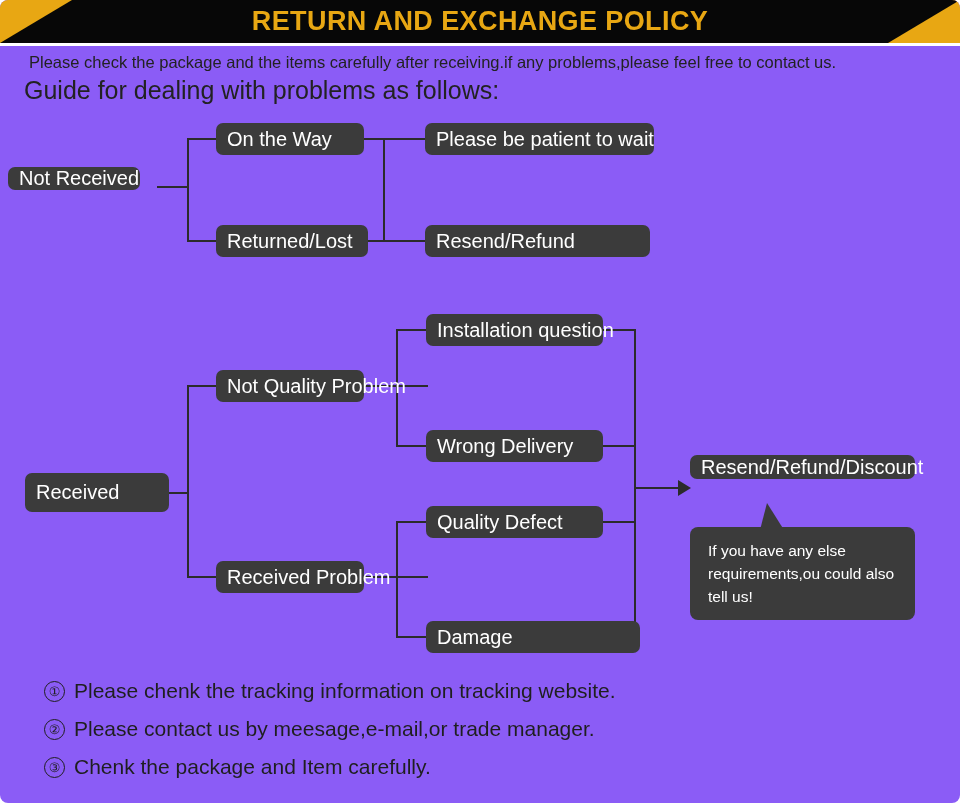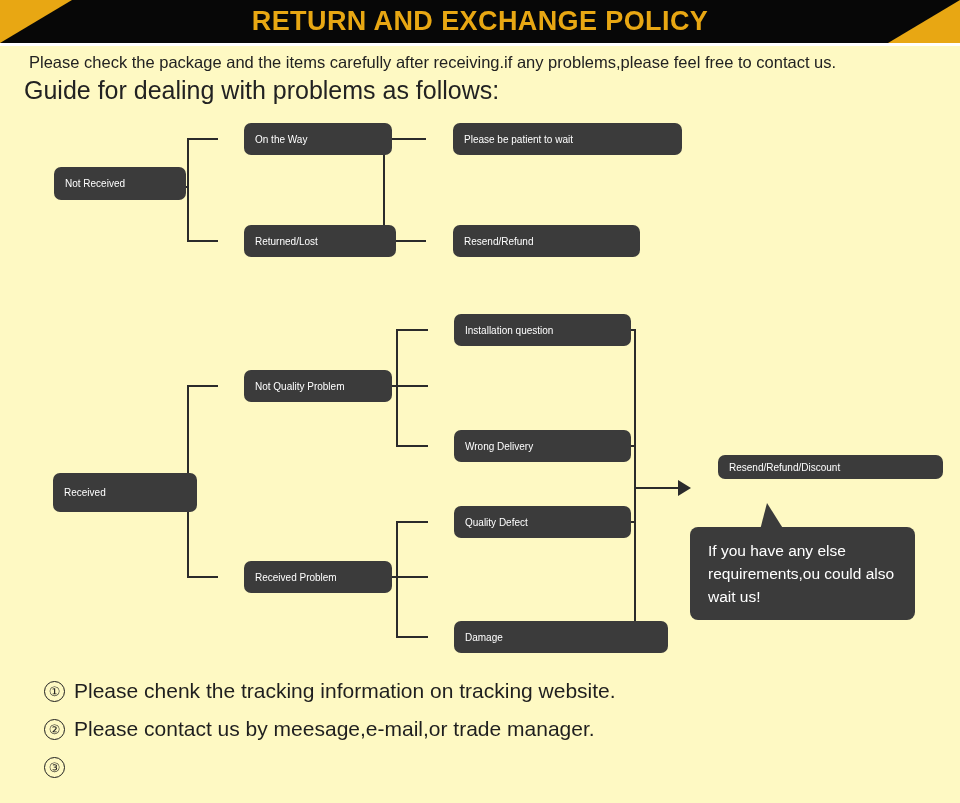--- a/index.html
+++ b/index.html
@@ -8,22 +8,23 @@
     background: #ffffff;
   }
   body {
     font-family: "Liberation Sans", sans-serif;
     color: #1a1a1a;
   }
   #page {
     position: relative;
     width: 960px;
     height: 803px;
-    background: #fef9c3;
+    background: #8b5cf6;
     overflow: hidden;
+    border-radius: 8px;
   }
 
   
   #banner {
     position: absolute;
     left: 0; top: 0;
     width: 960px;
     height: 43px;
     background: #E8A713;
     overflow: hidden;
@@ -71,28 +72,27 @@
     color: #222;
     white-space: nowrap;
   }
 
   
   .node {
     position: absolute;
     background: #3b3b3b;
     color: #ffffff;
     border-radius: 7px;
-    font-size: 10px;
+    font-size: 20px;
     display: flex;
     align-items: center;
     box-sizing: border-box;
     padding: 0 11px;
     z-index: 3;
     white-space: nowrap;
-    margin-left: 28px;
   }
 
   
   .ln {
     position: absolute;
     background: #2b2b2b;
     z-index: 1;
   }
   .ln.h { height: 2px; }
   .ln.v { width: 2px; }
@@ -169,29 +169,29 @@
     <div id="banner-black"></div>
     <div id="banner-title">RETURN AND EXCHANGE POLICY</div>
   </div>
   <div id="banner-underline"></div>
 
   <div id="intro-line">Please check the package and the items carefully after receiving.if any problems,please feel free to contact us.</div>
   <div id="guide-line">Guide for dealing with problems as follows:</div>
 
   <div>
 
-    <div class="node" style="left:26px; top:167px; width:132px; height:33px;">Not Received</div>
+    <div class="node" style="left:8px; top:167px; width:132px; height:23px;">Not Received</div>
 
     <div class="node" style="left:216px; top:123px; width:148px; height:32px;">On the Way</div>
 
     <div class="node" style="left:216px; top:225px; width:152px; height:32px;">Returned/Lost</div>
 
     <div class="node" style="left:425px; top:123px; width:229px; height:32px;text-align:center;">Please be patient to wait</div>
 
-    <div class="node" style="left:425px; top:225px; width:187px; height:32px;">Resend/Refund</div>
+    <div class="node" style="left:425px; top:225px; width:225px; height:32px;">Resend/Refund</div>
 
     <div class="ln h" style="left:157px; top:186px; width:32px;"></div>
     <div class="ln v" style="left:187px; top:139px; height:102px;"></div>
     <div class="ln h" style="left:187px; top:138px; width:31px;"></div>
     <div class="ln h" style="left:187px; top:240px; width:31px;"></div>
 
     <div class="ln h" style="left:364px; top:138px; width:62px;"></div>
     <div class="ln h" style="left:364px; top:240px; width:62px;"></div>
     <div class="ln v" style="left:383px; top:138px; height:104px;"></div>
   </div>
@@ -232,30 +232,31 @@
     <div class="ln h" style="left:603px; top:329px; width:33px;"></div>
     <div class="ln h" style="left:603px; top:445px; width:33px;"></div>
     <div class="ln h" style="left:603px; top:521px; width:33px;"></div>
     <div class="ln h" style="left:603px; top:636px; width:33px;"></div>
     <div class="ln v" style="left:634px; top:329px; height:309px;"></div>
 
     <div class="ln h" style="left:634px; top:487px; width:48px;"></div>
     <div class="arrow" style="left:678px; top:480px;"></div>
 
     <div id="bubble-tail"></div>
-    <div id="bubble">If you have any else requirements,ou could also wait us!</div>
+    <div id="bubble">If you have any else requirements,ou could also tell us!</div>
   </div>
 
   <div id="notes">
     <div class="note">
       <span class="note-num">①</span>
       <span>Please chenk the tracking information on tracking website.</span>
     </div>
     <div class="note">
       <span class="note-num">②</span>
       <span>Please contact us by meesage,e-mail,or trade manager.</span>
     </div>
     <div class="note">
       <span class="note-num">③</span>
+      <span>Chenk the package and Item carefully.</span>
     </div>
   </div>
 
 </div>
 
 </body></html>

